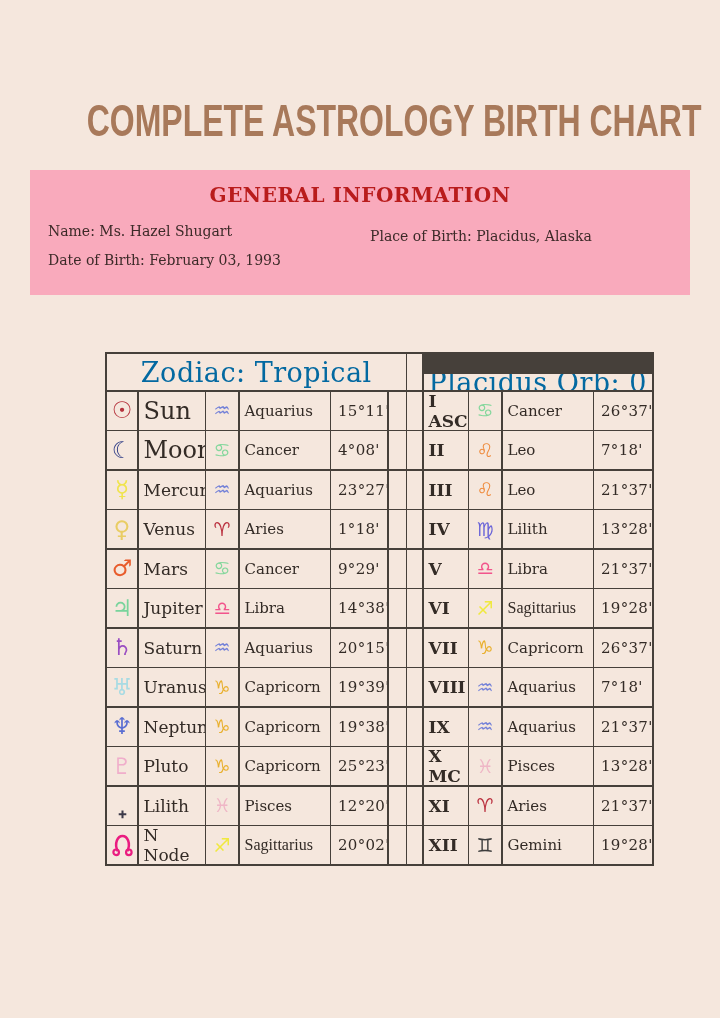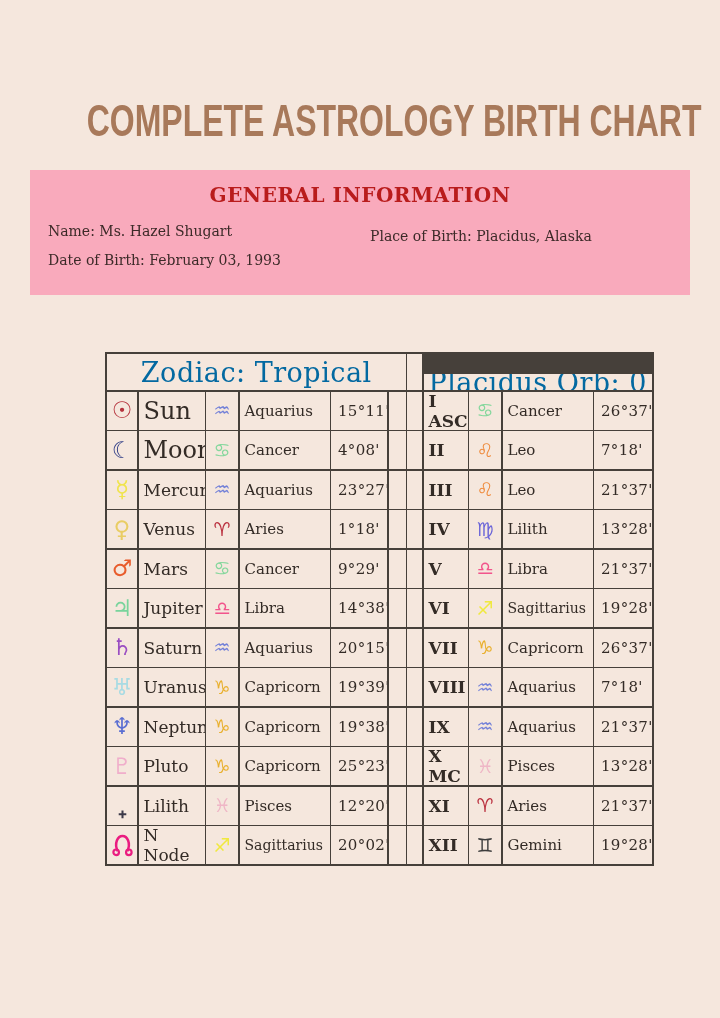--- a/index.html
+++ b/index.html
@@ -66,21 +66,21 @@
     letter-spacing:0.5px;
   }
   .cell.hdr.left{ grid-column:1/7; }
   .cell.hdr.right{ grid-column:8/12;margin-top:20px; }
   .cell.icon{ justify-content:center; font-family:"DejaVu Sans",sans-serif; line-height:1; }
   .cell.p-icon{ font-size:23px; }
   .cell.s-icon{ font-size:19px; }
   .cell.p-name{ font-size:17px; padding-left:5px; }
   .cell.p-name.big{ font-size:24px; }
   .cell.s-name{ padding-left:5px; font-size:15px; }
-  .cell.s-name.small{ font-size:14px; }
+  .cell.s-name.small{ font-size:16px;font-family:Liberation Serif, serif; }
   .cell.deg{ padding-left:7px; font-size:15px; letter-spacing:0.3px; }
   .cell.house{ padding-left:5px; font-size:17px;font-weight:bold; }
   .cell svg{ display:block; }
 </style>
 </head>
 <body style="--bg: #f5e7dd; --pink: #f9aabc; --title: #a8795a; --line: #46403a;">
 
 <div class="title-wrap">
   <h1 class="page-title">COMPLETE ASTROLOGY BIRTH CHART</h1>
 </div>

